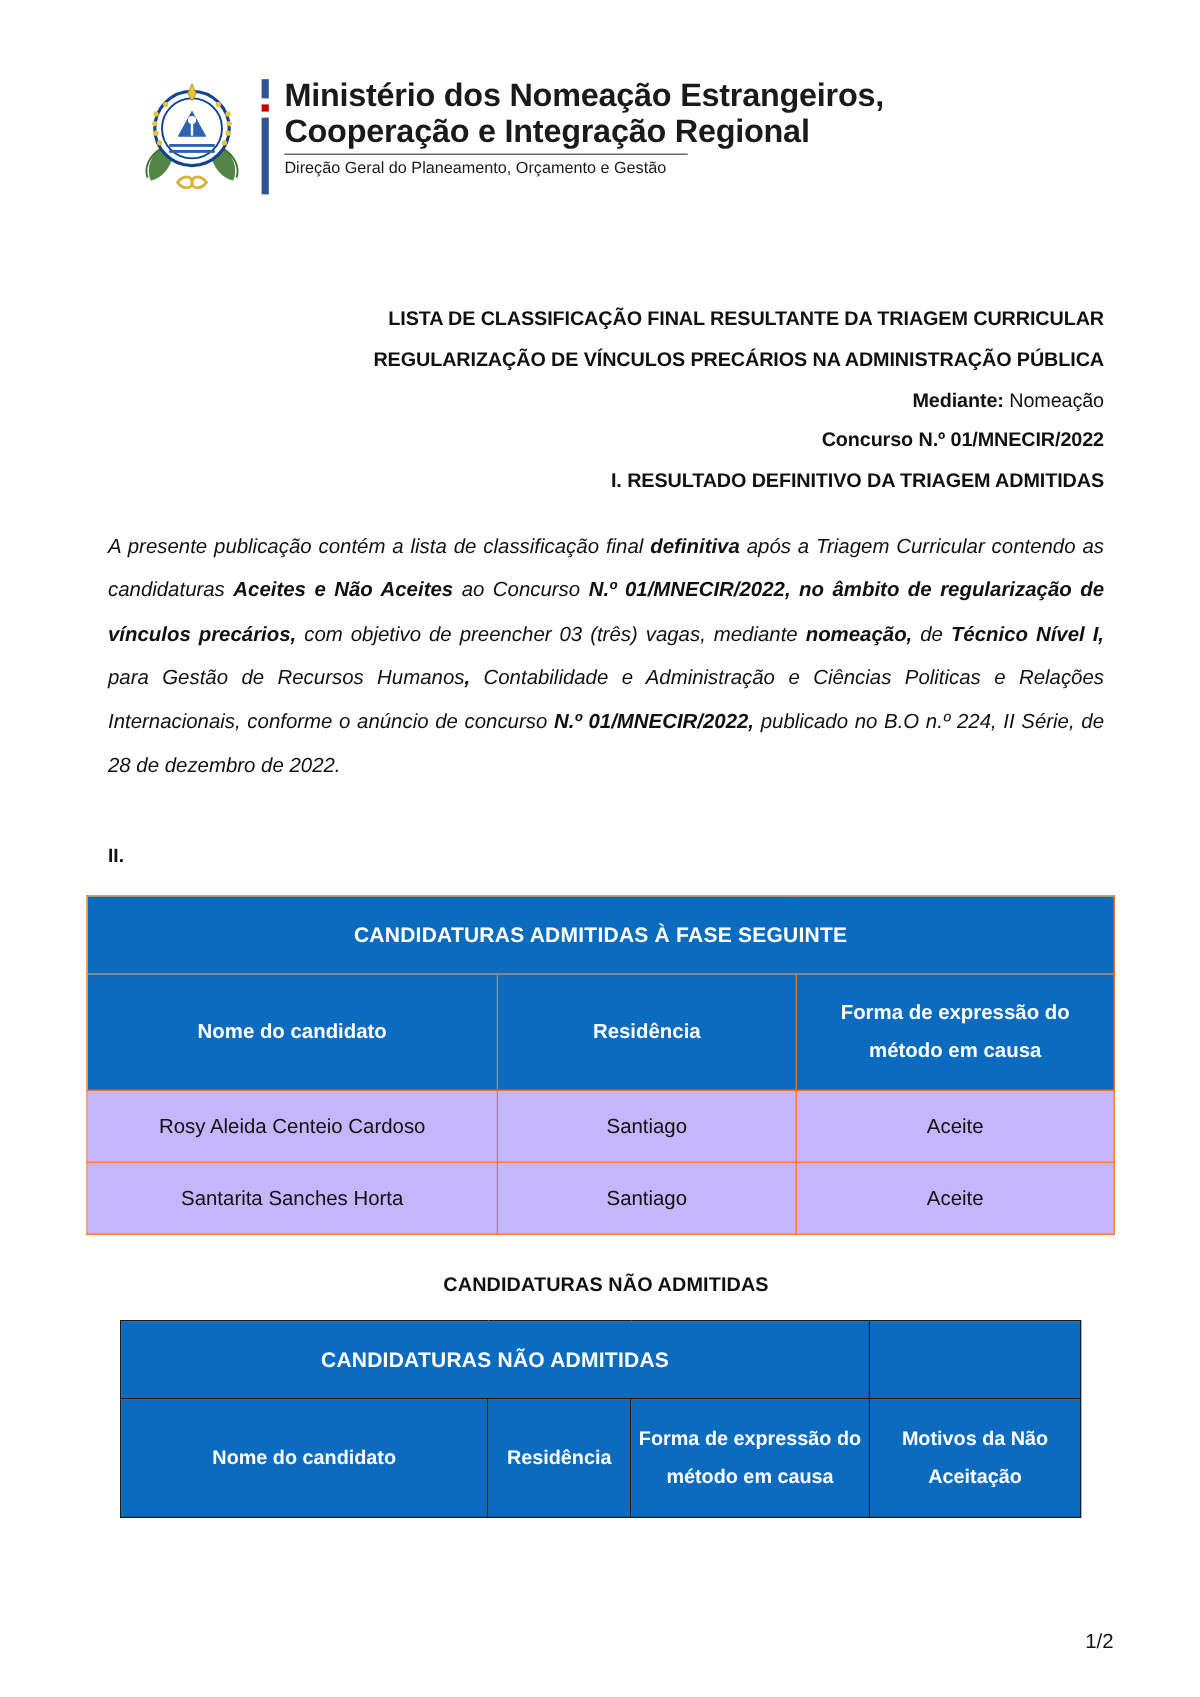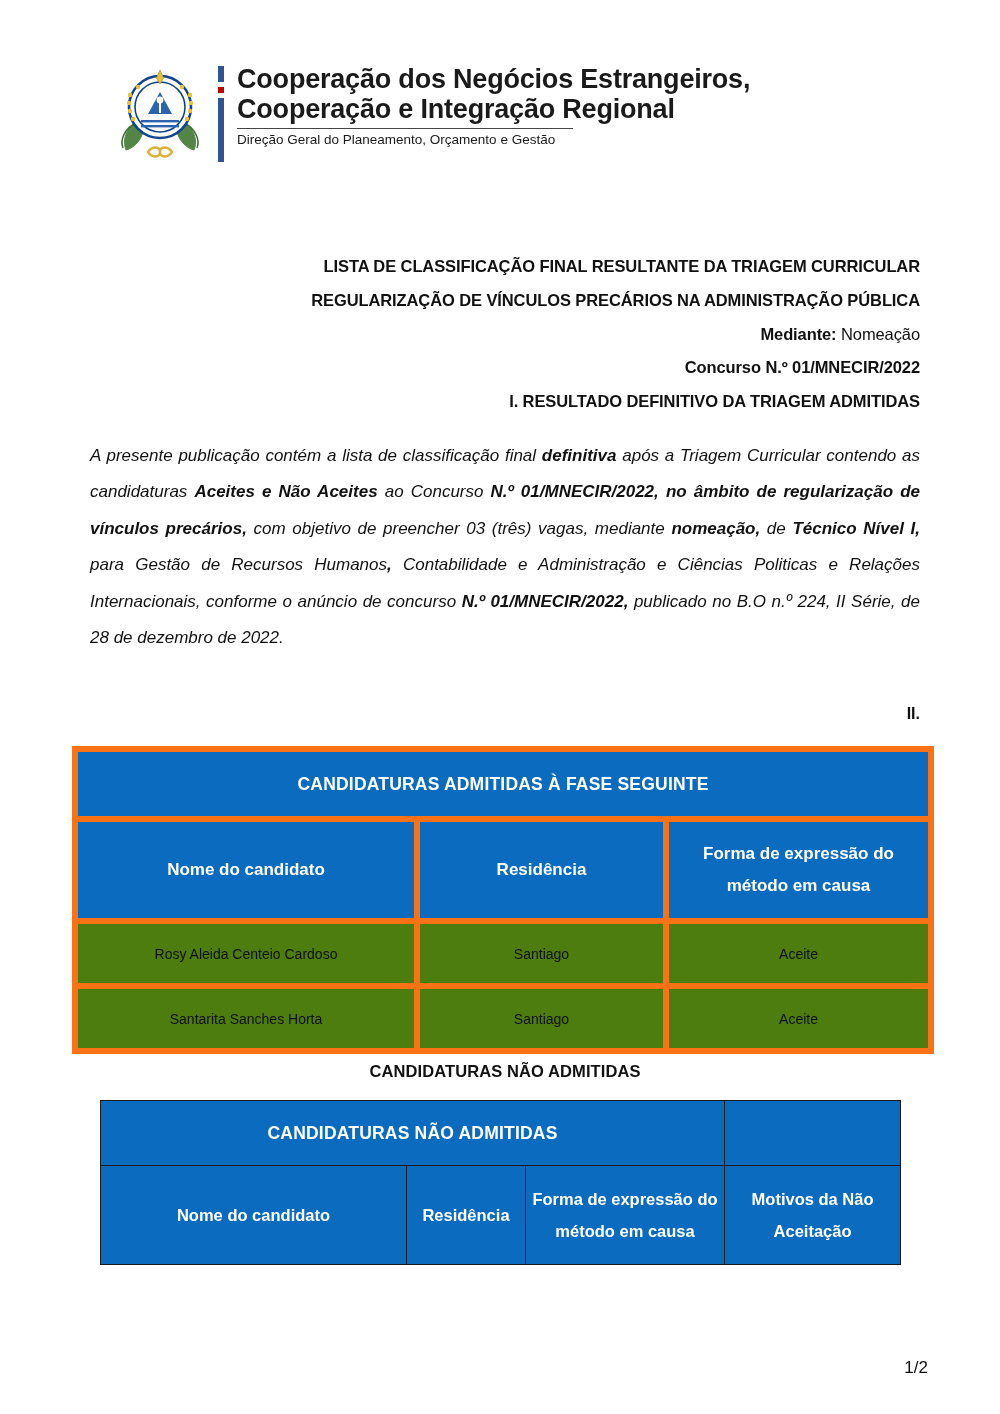--- a/index.html
+++ b/index.html
@@ -117,38 +117,38 @@
     font-style: italic;
   }
   .body-para b { font-weight: bold; }
 
   
   .section-ii {
     position: absolute;
     left: 90px;
     top: 705px;
     width: 830px;
-    text-align: right;
+    text-align: left;
     font-size: 16px;
     font-weight: bold;
   }
 
   
   table {
     border-collapse: collapse;
     table-layout: fixed;
   }
   .tbl-admitted {
     position: absolute;
     left: 72px;
     top: 746px;
     width: 856px;
   }
   .tbl-admitted td, .tbl-admitted th {
-    border: 6px solid #f97316;
+    border: 1px solid #f97316;
   }
   .hdr-blue {
     background: #0b6cbf;
     color: #ffffff;
     font-weight: bold;
     text-align: center;
     vertical-align: middle;
   }
   .tbl-admitted .banner {
     height: 62px;
@@ -158,22 +158,22 @@
   .tbl-admitted .colhdr {
     height: 96px;
     font-size: 17px;
     line-height: 1.9;
     padding: 0 8px;
   }
   .tbl-admitted .cell {
     height: 57px;
     text-align: center;
     vertical-align: middle;
-    font-size: 14px;
-    background: #4d7c0f;
+    font-size: 17px;
+    background: #c4b5fd;
     color: #111;
   }
 
   
   .not-admitted-heading {
     position: absolute;
     left: 90px;
     top: 1062px;
     width: 830px;
     text-align: center;
@@ -265,21 +265,21 @@
 
   <div class="brand-rule">
     <div class="seg-top"></div>
     <div class="seg-gap"></div>
     <div class="seg-dot"></div>
     <div class="seg-gap2"></div>
     <div class="seg-bot"></div>
   </div>
 
   <div class="brand-text">
-    <div class="brand-line1">Cooperação dos Negócios Estrangeiros,</div>
+    <div class="brand-line1">Ministério dos Nomeação Estrangeiros,</div>
     <div class="brand-line2">Cooperação e Integração Regional</div>
     <div class="brand-sub-wrap">
       <div class="brand-sub">Direção Geral do Planeamento, Orçamento e Gestão</div>
     </div>
   </div>
 </div>
 
 <div class="titles">
   <div class="title-line">LISTA DE CLASSIFICAÇÃO FINAL RESULTANTE DA TRIAGEM CURRICULAR</div>
   <div class="title-line">REGULARIZAÇÃO DE VÍNCULOS PRECÁRIOS NA ADMINISTRAÇÃO PÚBLICA</div>

